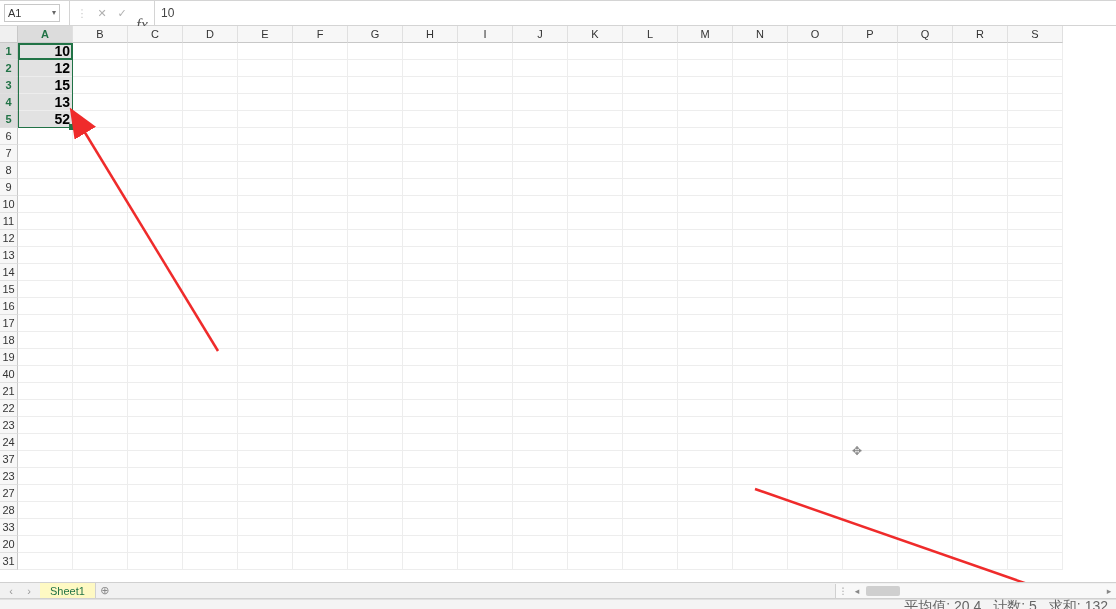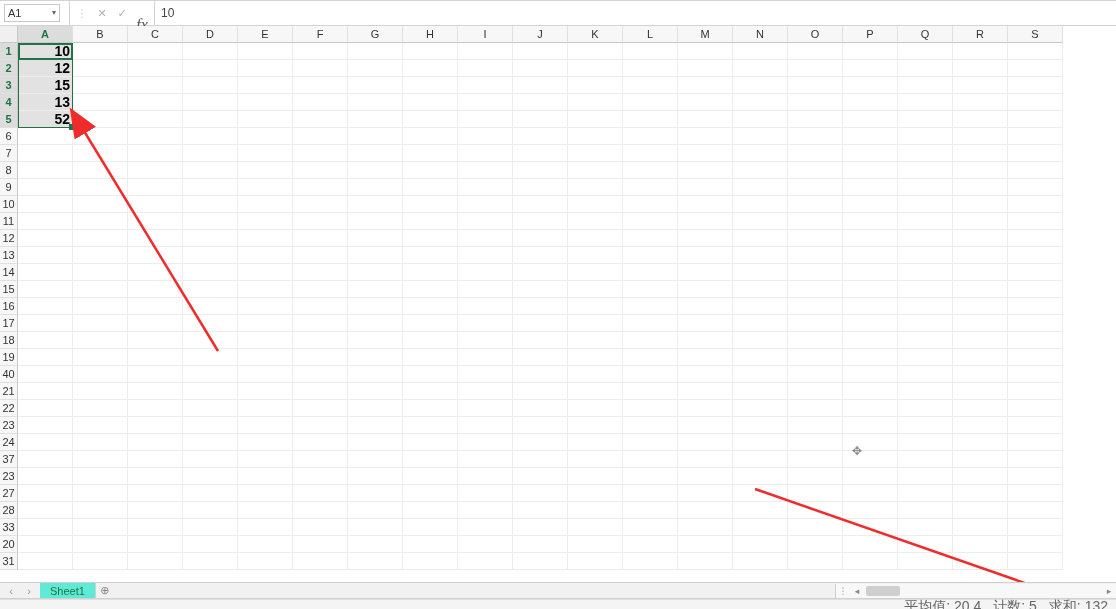--- a/index.html
+++ b/index.html
@@ -188,21 +188,21 @@
     align-items: center;
     justify-content: space-around;
     color: #999;
     padding: 0 2px;
   }
   .sheet-tab {
     padding: 0 10px;
     height: 100%;
     display: flex;
     align-items: center;
-    background: #5eead4;
+    background: #fef9c3;
     border-right: 1px solid #d0d0d0;
     color: #217346;
     font-weight: 500;
   }
   .sheet-add {
     width: 18px;
     display: flex;
     align-items: center;
     justify-content: center;
     color: #888;

